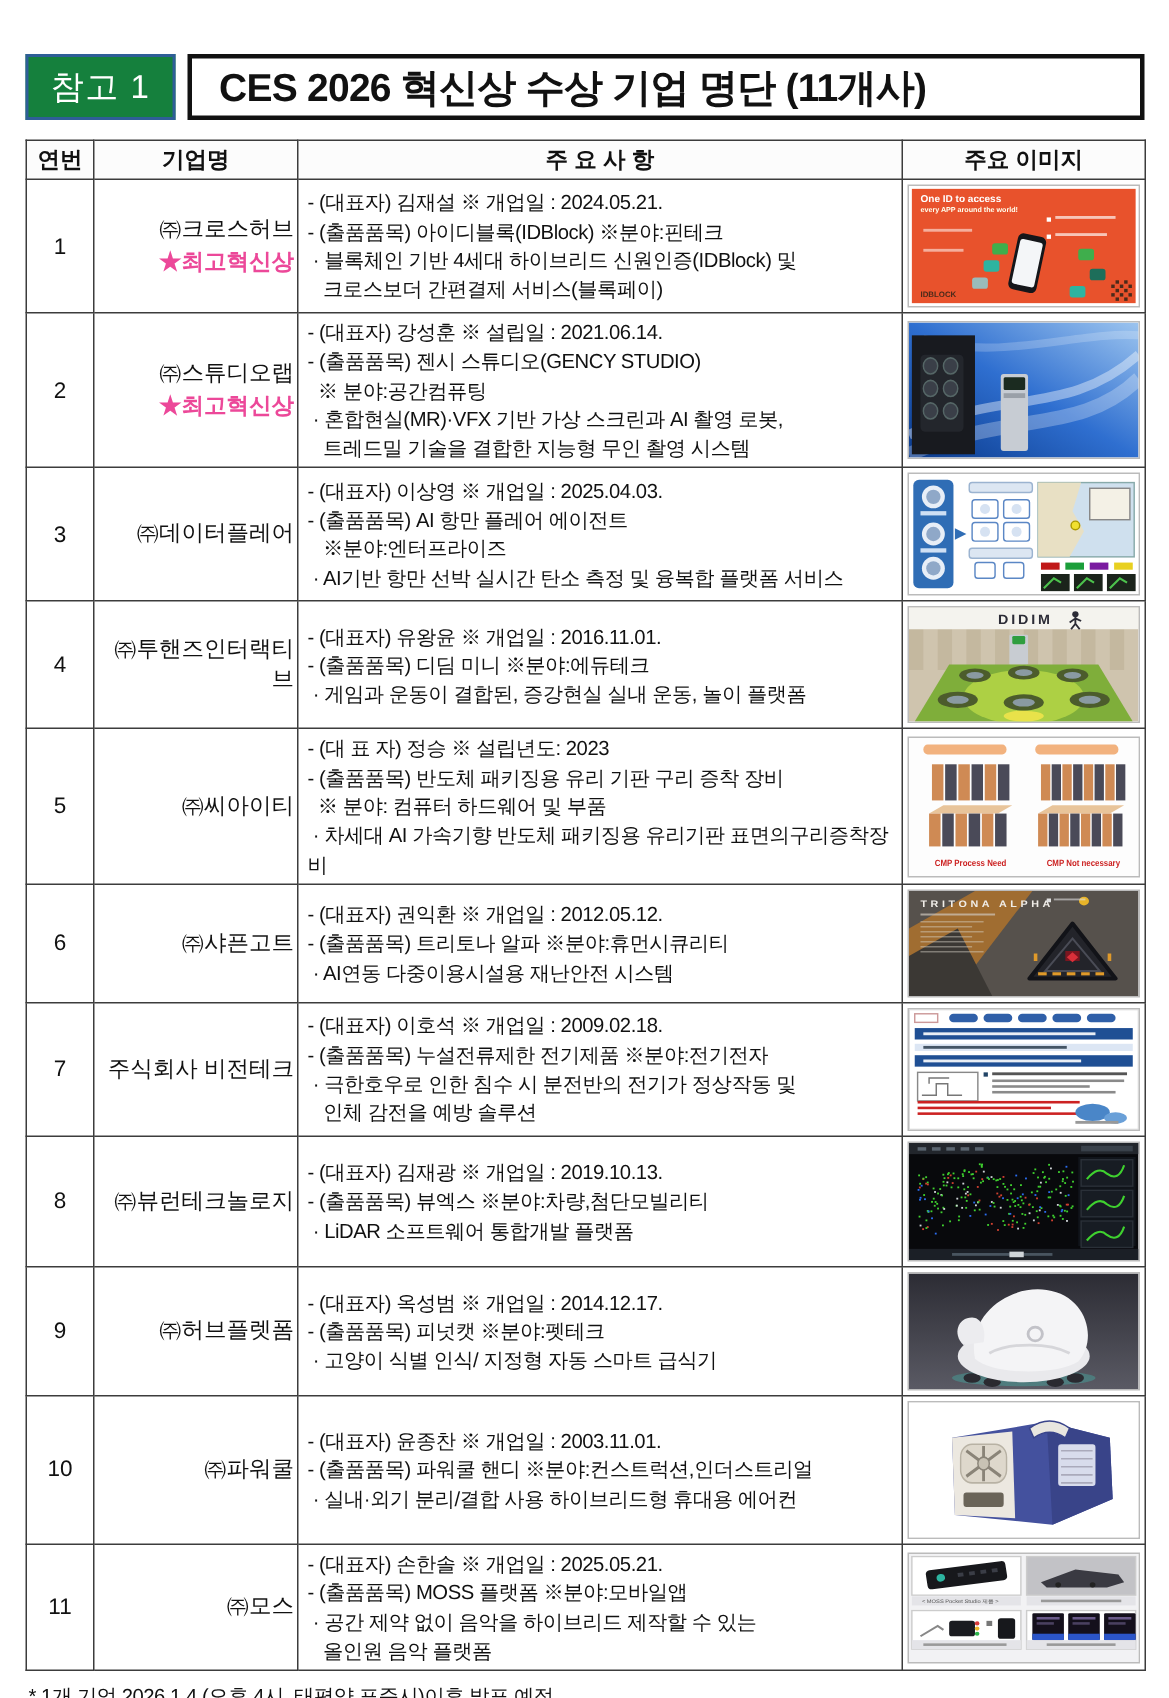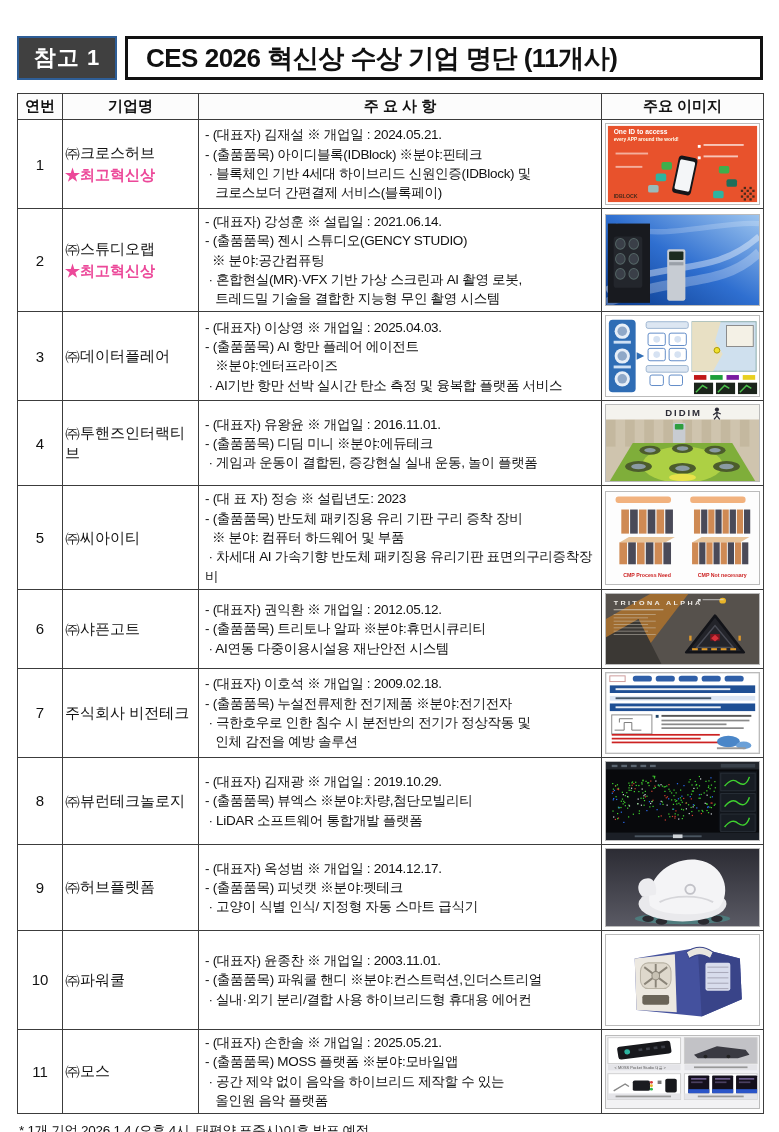--- a/index.html
+++ b/index.html
@@ -4,36 +4,36 @@
 <style>
   html,body{margin:0;padding:0;background:#fff;}
   body{
     width:779px;height:1132px;position:relative;overflow:hidden;
     font-family:"Liberation Sans", sans-serif;color:#111;
   }
   .page{padding:36px 16px 0 17px;}
   
   .hdr{display:flex;align-items:stretch;gap:8px;height:44px;margin-bottom:13px;}
   .badge{
-    background:#404040;border:2px solid #2e5e97;color:#fff;
-    font-size:22px;font-weight:bold;display:flex;align-items:center;justify-content:center;
+    background:#15803d;border:2px solid #2e5e97;color:#fff;
+    font-size:22px;font-weight:normal;display:flex;align-items:center;justify-content:center;
     width:96px;flex:0 0 auto;letter-spacing:1px;
   }
   .titlebox{
     flex:1;border:3px solid #111;display:flex;align-items:center;
     padding-left:18px;font-size:26px;font-weight:800;letter-spacing:-0.5px;
     font-stretch:condensed;
   }
   
   table{border-collapse:collapse;width:746px;table-layout:fixed;}
   th,td{border:1px solid #3c3c3c;vertical-align:middle;}
   th{height:25px;font-size:15px;font-weight:600;background:#fcfcfc;padding:0;}
   col.c-no{width:45px;} col.c-comp{width:136px;} col.c-det{width:403px;} col.c-img{width:162px;}
   td.no{text-align:center;font-size:15px;}
-  td.comp{text-align:left;font-size:15px;padding:2px;line-height:1.35;}
+  td.comp{text-align:right;font-size:15px;padding:2px;line-height:1.35;}
   td.comp .award{color:#ec4899;font-weight:bold;margin-top:2px;}
   td.det{padding:3px 4px 3px 6px;vertical-align:middle;}
   td.det .ln{font-size:13.5px;line-height:1.43;white-space:pre-wrap;letter-spacing:-0.3px;}
   td.img{padding:3px;}
   .thumbwrap{width:100%;height:100%;display:flex;align-items:center;justify-content:center;}
   .thumb{width:154px;border:1px solid #bbb;display:block;}
   .thumb svg{display:block;width:100%;height:100%;}
   
   .footnote{font-size:13.5px;margin:8px 0 0 2px;letter-spacing:-0.3px;}
 </style>
@@ -427,21 +427,21 @@
     </td>
   </tr>
 
   <tr style="height: 86px;">
     <td class="no">8</td>
     <td class="comp">
       <div class="cname">㈜뷰런테크놀로지</div>
 
     </td>
     <td class="det">
-            <div class="ln">- (대표자) 김재광 ※ 개업일 : 2019.10.29.</div>
+            <div class="ln">- (대표자) 김재광 ※ 개업일 : 2019.10.13.</div>
             <div class="ln">- (출품품목) 뷰엑스 ※분야:차량,첨단모빌리티</div>
             <div class="ln"> · LiDAR 소프트웨어 통합개발 플랫폼</div>
           </td>
     <td class="img">
       <div class="thumbwrap">
               <span class="thumb" style="height: 78px;">
                 <svg viewBox="0 0 160 84" preserveAspectRatio="none">
                   <rect width="160" height="84" fill="#08090c"></rect>
                   <rect x="0" y="0" width="160" height="8" fill="#22262c"></rect>
       <rect x="6" y="3" width="6" height="2.5" fill="#5a6570"></rect>

